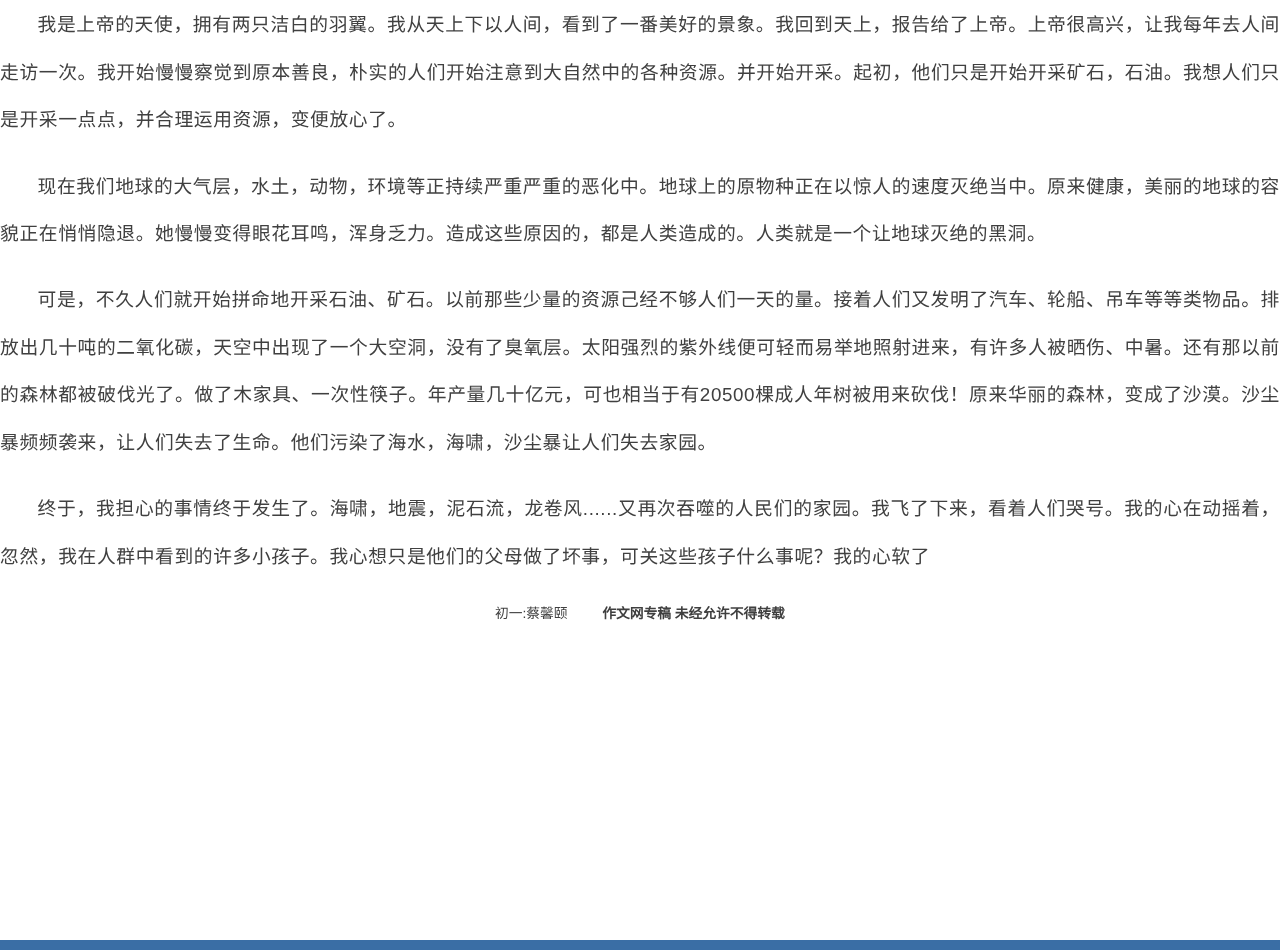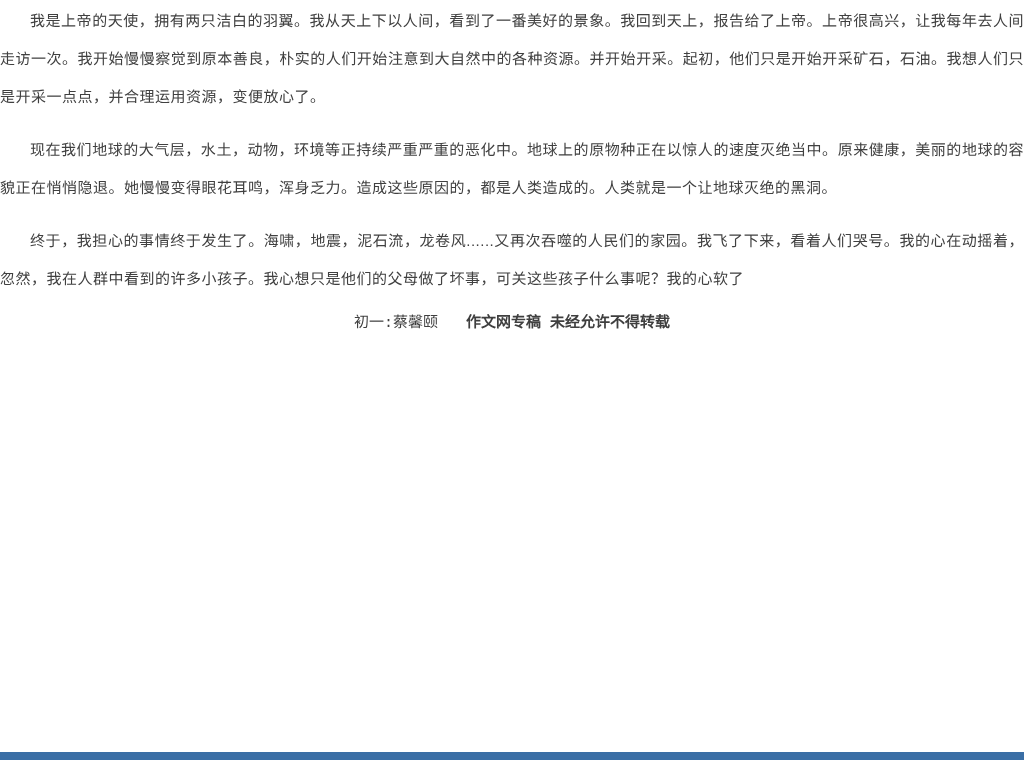--- a/index.html
+++ b/index.html
@@ -28,25 +28,24 @@
     line-height: 38px;
     text-indent: 2em;
     text-align: justify;
     text-justify: inter-ideograph;
     color: #404040;
     letter-spacing: 0.5px;
   }
   .essay-footer {
     margin-top: 6px;
     text-align: center;
-    font-size: 15px;
+    font-size: 11px;
     line-height: 22px;
     color: #3f3f3f;
     white-space: nowrap;
-    font-family: Liberation Mono, monospace;
   }
   .essay-footer .author {
     font-weight: normal;
     margin-right: 28px;
   }
   .essay-footer .notice {
     font-weight: bold;
   }
   .bottom-bar {
     position: absolute;
@@ -57,19 +56,20 @@
     background: #3a6ea5;
   }
 </style>
 </head>
 <body>
 
 <div class="page">
   <div class="content">
     <p>我是上帝的天使，拥有两只洁白的羽翼。我从天上下以人间，看到了一番美好的景象。我回到天上，报告给了上帝。上帝很高兴，让我每年去人间走访一次。我开始慢慢察觉到原本善良，朴实的人们开始注意到大自然中的各种资源。并开始开采。起初，他们只是开始开采矿石，石油。我想人们只是开采一点点，并合理运用资源，变便放心了。</p>
     <p>现在我们地球的大气层，水土，动物，环境等正持续严重严重的恶化中。地球上的原物种正在以惊人的速度灭绝当中。原来健康，美丽的地球的容貌正在悄悄隐退。她慢慢变得眼花耳鸣，浑身乏力。造成这些原因的，都是人类造成的。人类就是一个让地球灭绝的黑洞。</p>
+    <p>可是，不久人们就开始拼命地开采石油、矿石。以前那些少量的资源己经不够人们一天的量。接着人们又发明了汽车、轮船、吊车等等类物品。排放出几十吨的二氧化碳，天空中出现了一个大空洞，没有了臭氧层。太阳强烈的紫外线便可轻而易举地照射进来，有许多人被晒伤、中暑。还有那以前的森林都被破伐光了。做了木家具、一次性筷子。年产量几十亿元，可也相当于有20500棵成人年树被用来砍伐！原来华丽的森林，变成了沙漠。沙尘暴频频袭来，让人们失去了生命。他们污染了海水，海啸，沙尘暴让人们失去家园。</p>
     <p>终于，我担心的事情终于发生了。海啸，地震，泥石流，龙卷风......又再次吞噬的人民们的家园。我飞了下来，看着人们哭号。我的心在动摇着，忽然，我在人群中看到的许多小孩子。我心想只是他们的父母做了坏事，可关这些孩子什么事呢？我的心软了</p>
     <div class="essay-footer">
       <span class="author">初一:蔡馨颐</span><span class="notice">作文网专稿 未经允许不得转载</span>
     </div>
   </div>
   <div class="bottom-bar"></div>
 </div>
 
 </body></html>

